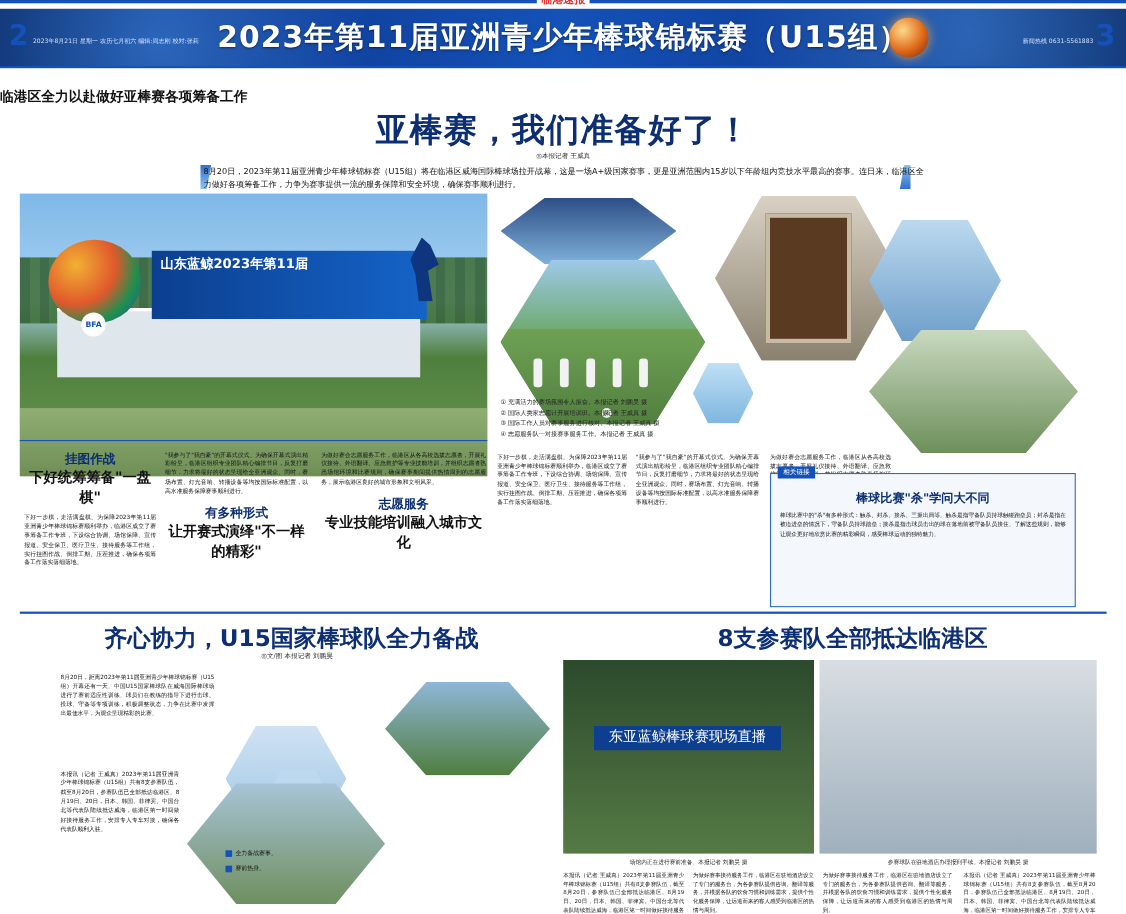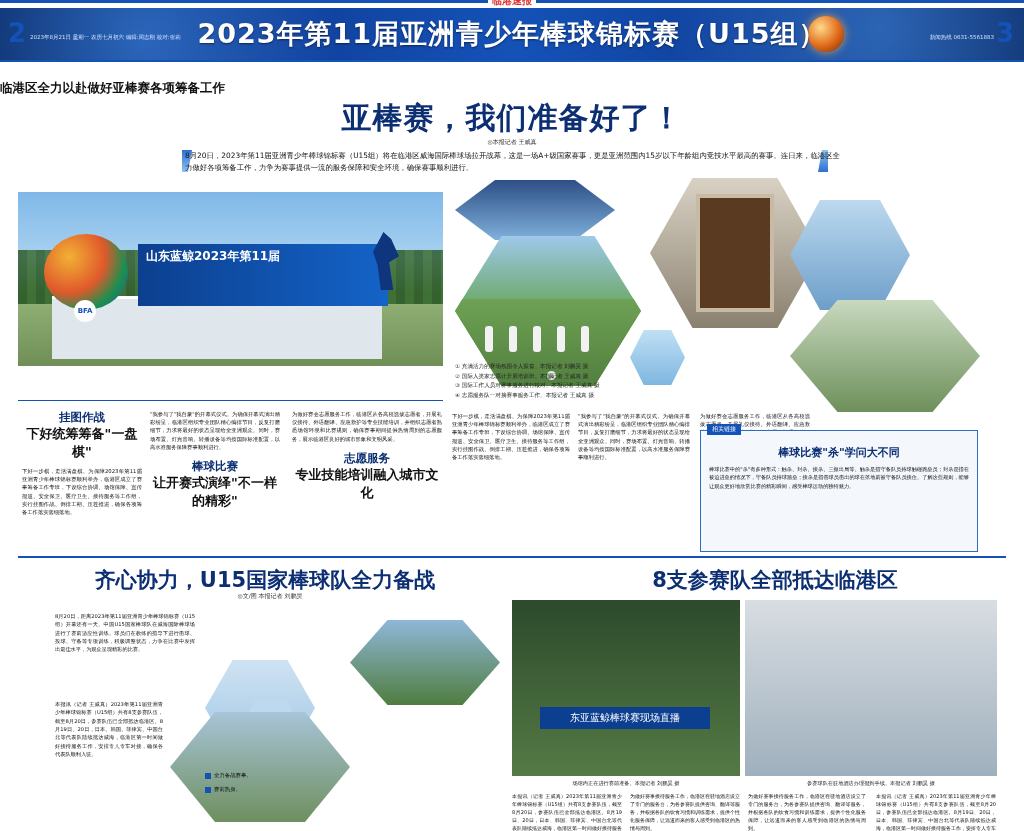--- a/index.html
+++ b/index.html
@@ -76,21 +76,21 @@
   .lede-mark.r{left:818px;background:linear-gradient(#8fc4ef,#2f6fd0);clip-path:polygon(40% 0,100% 0,100% 100%,0 100%);}
 
   
   .ph{position:absolute;overflow:hidden;background:#ccd;}
   .num-circ{
     position:absolute;width:9px;height:9px;border-radius:50%;
     background:rgba(255,255,255,.85);color:#222;font-size:6px;line-height:9px;text-align:center;
   }
 
   
-  #hero{left:18px;top:192px;width:425px;height:174px;
+  #hero{left:18px;top:176px;width:425px;height:257px;
     background:linear-gradient(#7fb8e8 0%,#a9d2f0 38%,#4f7f3d 58%,#6d9b53 100%);}
   #hero .trees{position:absolute;left:0;top:58px;width:100%;height:60px;
     background:repeating-linear-gradient(90deg,#2f5c2c 0 9px,#3c6d33 9px 18px);opacity:.85;}
   #hero .ground{position:absolute;left:0;bottom:0;width:100%;height:62px;background:linear-gradient(#8fae74,#6f8f56);}
   #hero .stage{position:absolute;left:34px;top:104px;width:330px;height:60px;background:#dfe6ec;border-top:3px solid #fff;}
   #hero .signbg{position:absolute;left:120px;top:52px;width:250px;height:62px;background:linear-gradient(90deg,#0c3f8f,#1463c8);}
   #hero .signtxt{position:absolute;left:128px;top:56px;color:#fff;font-size:12px;font-weight:bold;}
   #hero .signtxt2{position:absolute;left:128px;top:74px;color:#7ef0c8;font-size:19px;font-weight:bold;letter-spacing:2px;}
   #hero .blob{position:absolute;left:26px;top:42px;width:84px;height:76px;border-radius:50%;
     background:radial-gradient(circle at 30% 30%,#f2b134,#e0592b 45%,#1f8f4e 70%,#1455a8 100%);}
@@ -138,21 +138,21 @@
   #lph3{left:240px;top:700px;width:62px;height:58px;background:#bcd9ef;}
   #lph4{left:170px;top:712px;width:180px;height:110px;background:linear-gradient(#a8c4d8,#6e8f5f);}
   #lph5{left:512px;top:600px;width:228px;height:176px;background:linear-gradient(#2c4a2c,#557a45);}
   #lph6{left:745px;top:600px;width:252px;height:176px;background:linear-gradient(#d8dde2,#9fb0bd);}
 
   .cap-s{position:absolute;font-size:5.2px;color:#222;}
   .legend{position:absolute;font-size:5.4px;color:#111;}
   .legend .dot{display:inline-block;width:6px;height:6px;background:#1452b8;margin-right:3px;vertical-align:middle;}
 
   .smallcol{position:absolute;font-size:5.2px;line-height:1.6;text-align:justify;color:#111;}
-  .scoreboard{position:absolute;left:540px;top:660px;width:170px;height:22px;background:#0c3f8f;color:#fff;font-size:10px;text-align:center;line-height:22px;margin-top:47px;}
+  .scoreboard{position:absolute;left:540px;top:660px;width:170px;height:22px;background:#0c3f8f;color:#fff;font-size:13px;text-align:center;line-height:22px;}
   .mini{position:absolute;font-size:5px;color:#111;line-height:1.6;text-align:justify;}
 </style>
 </head>
 <body>
 
 <div class="page">
 
   <div class="mast-rule"></div>
   <div class="masthead">
     <div class="mast-ball"></div>
@@ -210,21 +210,21 @@
   <div class="rule" style="left:18px;top:400px;width:425px;"></div>
 
   <div class="sect" style="left:22px;top:410px;width:120px;">
     <div class="colhead">挂图作战</div>
     <div class="colsub">下好统筹筹备"一盘棋"</div>
     <div class="body" style="margin-top:6px">下好一步棋，走活满盘棋。为保障2023年第11届亚洲青少年棒球锦标赛顺利举办，临港区成立了赛事筹备工作专班，下设综合协调、场馆保障、宣传报道、安全保卫、医疗卫生、接待服务等工作组，实行挂图作战、倒排工期、压茬推进，确保各项筹备工作落实落细落地。</div>
   </div>
 
   <div class="sect" style="left:150px;top:410px;width:130px;">
     <div class="body">"我参与了"我自豪"的开幕式仪式。为确保开幕式演出精彩纷呈，临港区组织专业团队精心编排节目，反复打磨细节，力求将最好的状态呈现给全亚洲观众。同时，赛场布置、灯光音响、转播设备等均按国际标准配置，以高水准服务保障赛事顺利进行。</div>
-    <div class="colhead" style="margin-top:8px">棒球比赛</div>
+    <div class="colhead" style="margin-top:8px">有多种形式</div>
     <div class="colsub">让开赛式演绎"不一样的精彩"</div>
   </div>
 
   <div class="sect" style="left:292px;top:410px;width:150px;">
     <div class="body">为做好赛会志愿服务工作，临港区从各高校选拔志愿者，开展礼仪接待、外语翻译、应急救护等专业技能培训，并组织志愿者熟悉场馆环境和比赛规则，确保赛事期间提供热情周到的志愿服务，展示临港区良好的城市形象和文明风采。</div>
     <div class="colhead" style="margin-top:8px">志愿服务</div>
     <div class="colsub">专业技能培训融入城市文化</div>
   </div>
 
   <div class="sect" style="left:452px;top:412px;width:118px;">

